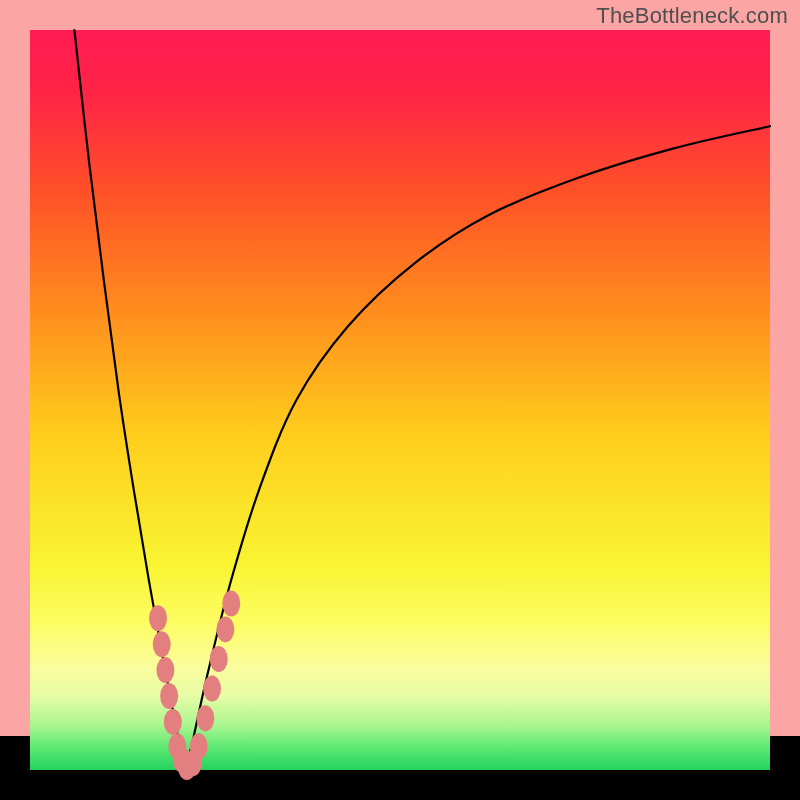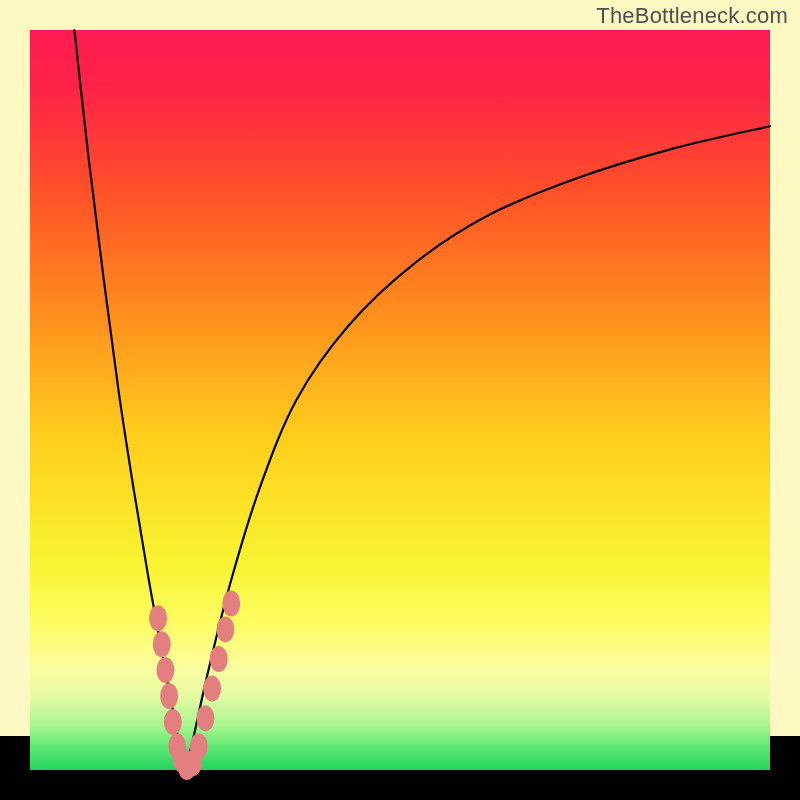--- a/index.html
+++ b/index.html
@@ -10,21 +10,21 @@
     overflow: hidden;
     background: #000;
     font-family: Arial, Helvetica, sans-serif;
   }
   .frame {
     position: absolute;
     left: 0;
     top: 0;
     width: 800px;
     height: 736px;
-    background: #fef9c3;
+    background: #fca5a5;
   }
   .gradient {
     position: absolute;
     left: 30px;
     top: 30px;
     width: 740px;
     height: 740px;
   }
   .watermark {
     position: absolute;

